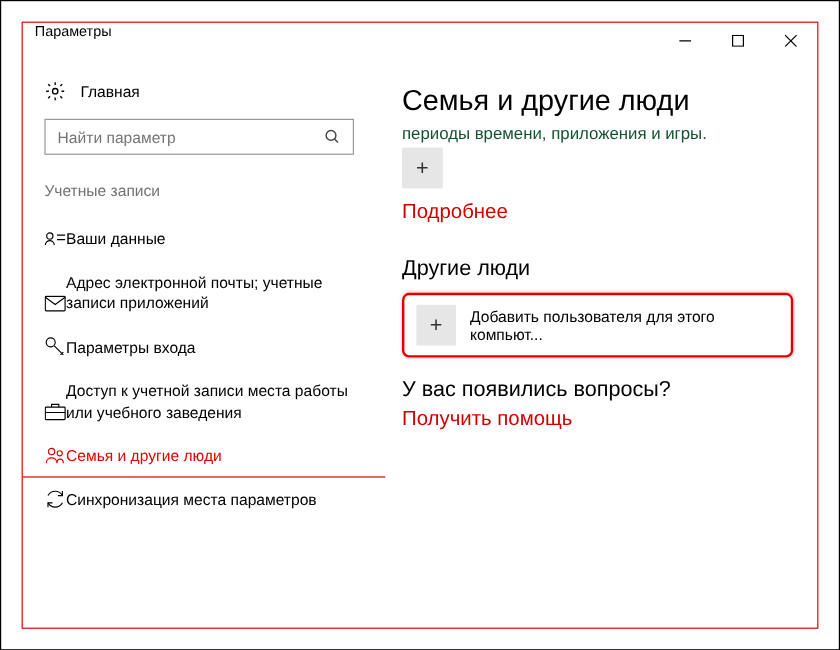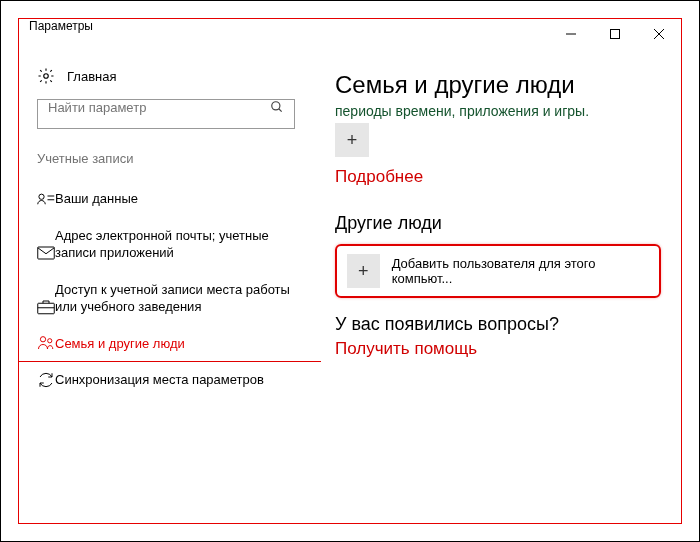--- a/index.html
+++ b/index.html
@@ -66,21 +66,21 @@
     display: flex;
     align-items: center;
     gap: 12px;
     margin-bottom: 14px;
   }
   .icon { display: inline-flex; align-items: center; justify-content: center; }
   .search-box {
     height: 30px;
     border: 1px solid #999;
     display: flex;
-    align-items: flex-start;
+    align-items: center;
     padding: 0 10px;
     margin-bottom: 22px;
     width: 258px;
   }
   .search-box input {
     border: none;
     outline: none;
     flex: 1;
     font-size: 13px;
     font-family: inherit;
@@ -240,20 +240,29 @@
         <div class="side-item">
           <span class="side-icon">
             <svg width="18" height="14" viewBox="0 0 24 18" fill="none" stroke="#000" stroke-width="1.3">
                 <rect x="1" y="1" width="22" height="16" rx="1"></rect>
                 <path d="M1 2l11 8 11-8"></path>
               </svg>
           </span>
           <span class="label">Адрес электронной почты; учетные записи приложений</span>
         </div>
 
+        <div class="side-item">
+          <span class="side-icon">
+            <svg width="18" height="18" viewBox="0 0 24 24" fill="none" stroke="#000" stroke-width="1.3">
+                <circle cx="7" cy="7" r="5"></circle>
+                <path d="M11 11l10 10M18 21l3-3"></path>
+              </svg>
+          </span>
+          <span class="label">Параметры входа</span>
+        </div>
 
         <div class="side-item">
           <span class="side-icon">
             <svg width="18" height="16" viewBox="0 0 24 20" fill="none" stroke="#000" stroke-width="1.3">
                 <rect x="1" y="5" width="22" height="14" rx="1"></rect>
                 <path d="M8 5V2h8v3M1 11h22"></path>
               </svg>
           </span>
           <span class="label">Доступ к учетной записи места работы или учебного заведения</span>
         </div>

